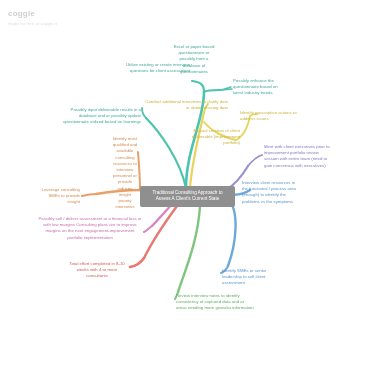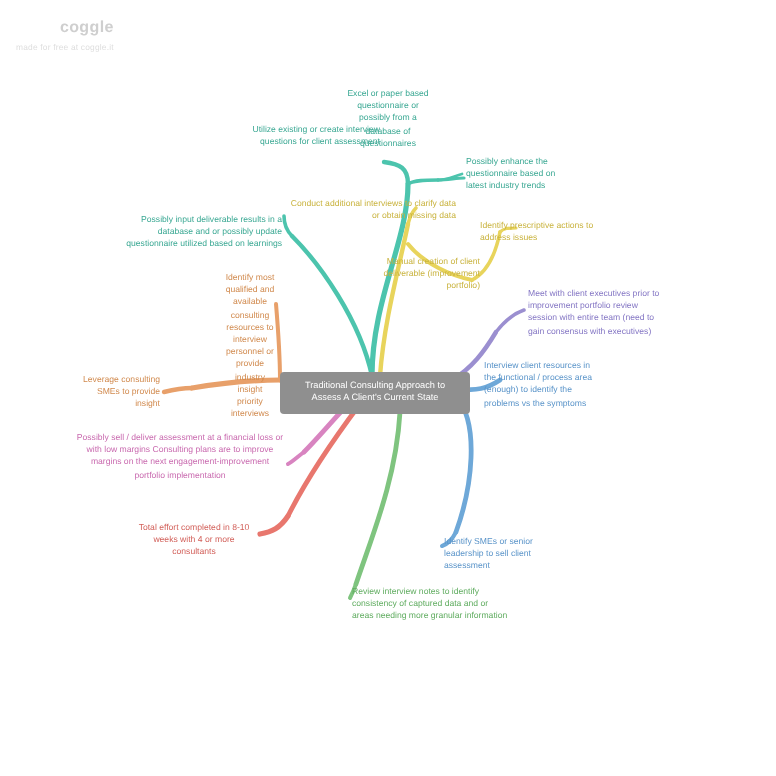--- a/index.html
+++ b/index.html
@@ -7,21 +7,21 @@
     width:388px;height:388px;
     background:#ffffff;
     font-family:"Liberation Sans", sans-serif;
     overflow:hidden;
     position:relative;
   }
   #canvas{position:absolute;inset:0;width:388px;height:388px;}
   #branches{position:absolute;left:0;top:0;width:388px;height:388px;}
 
   
-  .brand{position:absolute;left:8px;top:9px;text-align:right;}
+  .brand{position:absolute;left:8px;top:9px;}
   .brand-name{
     font-size:8px;color:#cfcfcf;letter-spacing:.2px;line-height:9px;
     font-weight:bold;
   }
   .brand-tag{
     font-size:4.2px;color:#dedede;letter-spacing:.1px;margin-top:3px;line-height:5px;
   }
 
   
   .node{position:absolute;line-height:6.2px;font-size:4.3px;}

